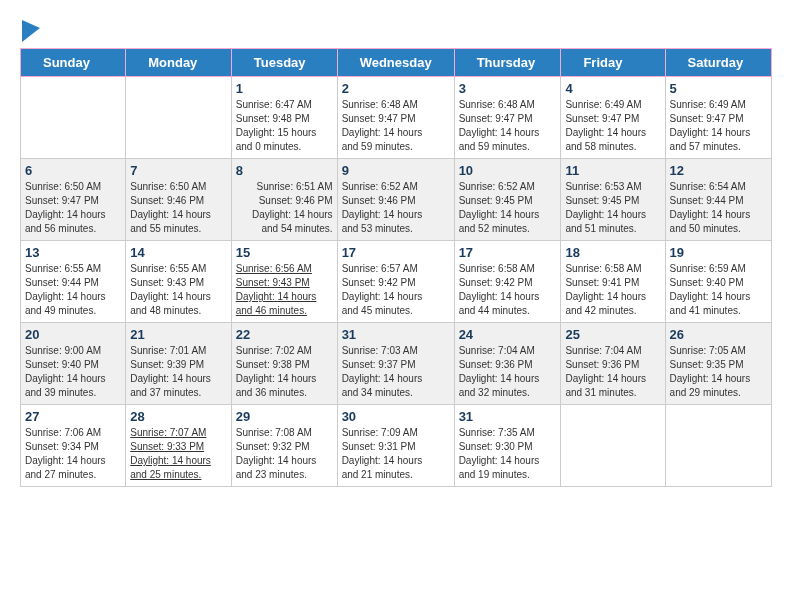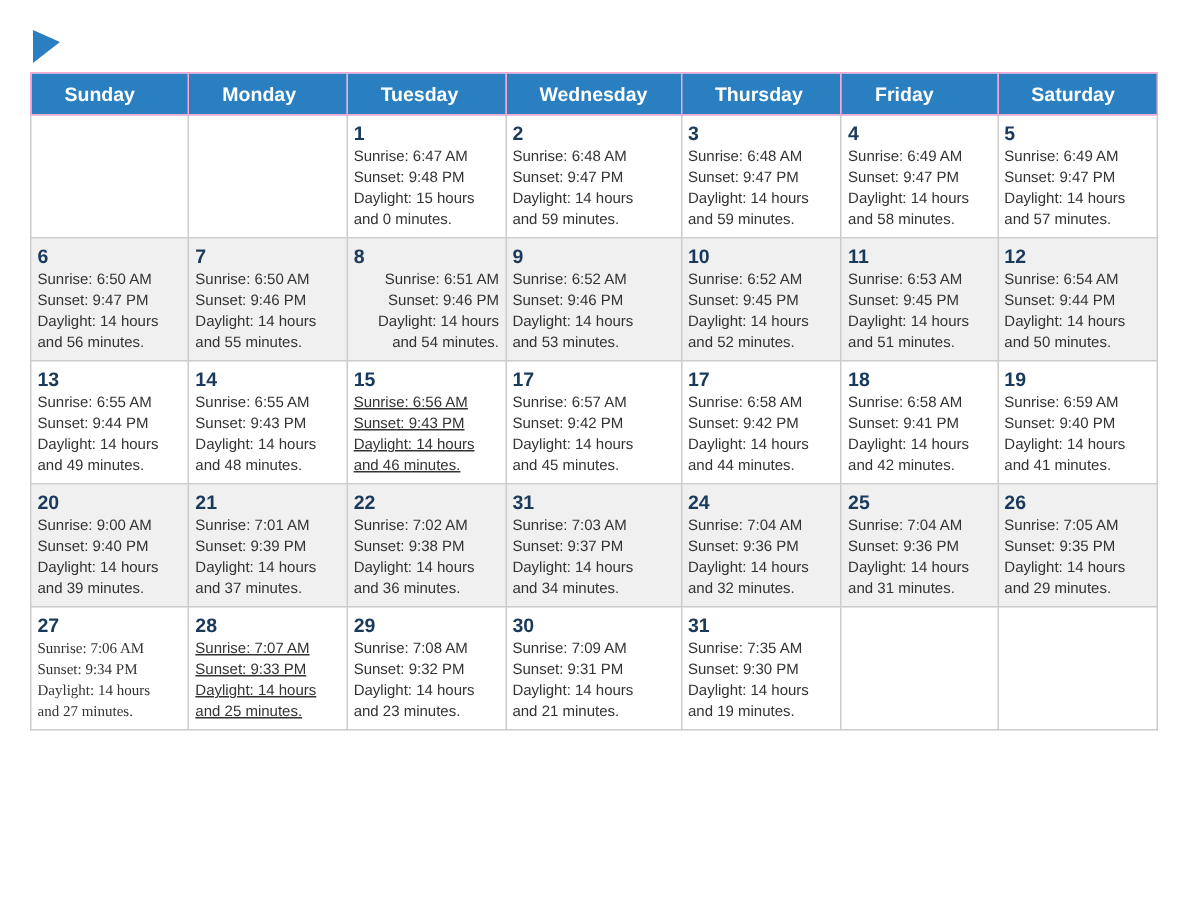--- a/index.html
+++ b/index.html
@@ -318,21 +318,21 @@
           <span class="day-num">26</span>
           <div class="day-detail" style="white-space: pre-line;">Sunrise: 7:05 AM
 Sunset: 9:35 PM
 Daylight: 14 hours
 and 29 minutes.</div>
         </td>
       </tr>
       <tr>
         <td>
           <span class="day-num">27</span>
-          <div class="day-detail" style="white-space: pre-line; font-family: Liberation Serif, serif;">Sunrise: 7:06 AM
+          <div class="day-detail" style="white-space: pre-line;">Sunrise: 7:06 AM
 Sunset: 9:34 PM
 Daylight: 14 hours
 and 27 minutes.</div>
         </td>
         <td>
           <span class="day-num">28</span>
           <div class="day-detail" style="white-space: pre-line; text-decoration: underline;">Sunrise: 7:07 AM
 Sunset: 9:33 PM
 Daylight: 14 hours
 and 25 minutes.</div>

